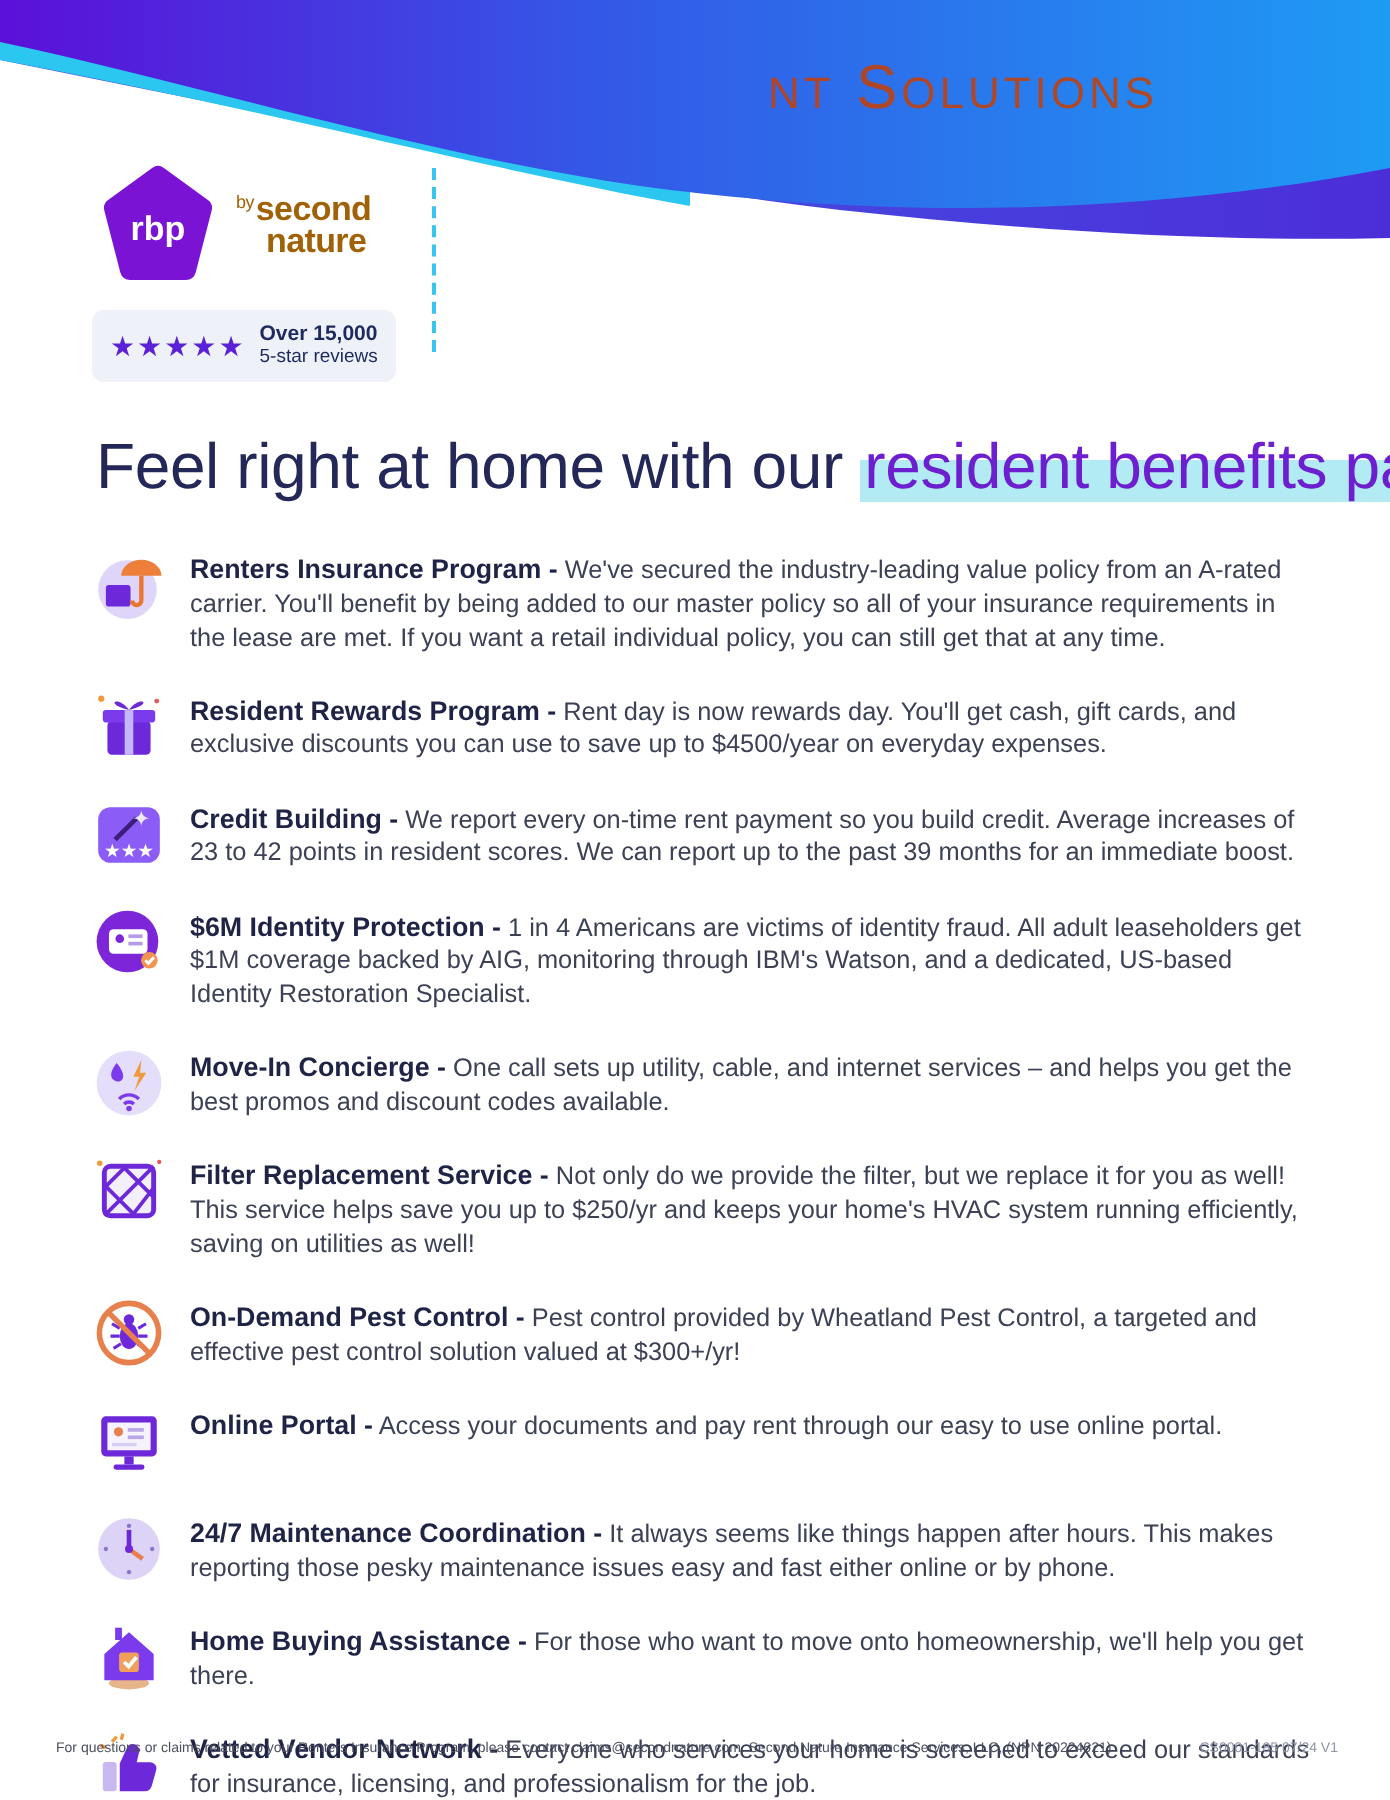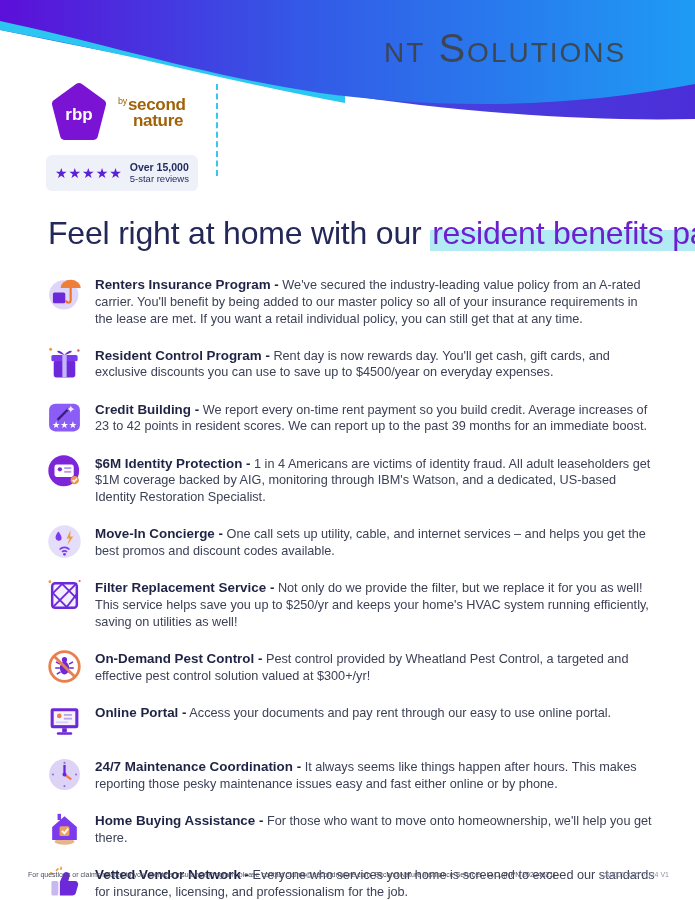--- a/index.html
+++ b/index.html
@@ -5,22 +5,22 @@
   * { margin:0; padding:0; box-sizing:border-box; }
   html,body { background:#e9e9e9; }
   body { font-family:"Liberation Sans", sans-serif; }
   .page { position:relative; width:695px; height:900px; margin:0 auto; background:#fff; overflow:hidden; }
 
   
   .banner { position:relative; width:695px; height:132px; }
   .banner svg { display:block; width:695px; height:132px; }
   .banner-text {
     position:absolute; top:26px; left:384px;
-    font-size:40px; font-variant:small-caps; letter-spacing:2px;
-    color:#404040; opacity:.88; white-space:nowrap;text-align:right;
+    font-size:31px; font-variant:small-caps; letter-spacing:2px;
+    color:#c2410c; opacity:.88; white-space:nowrap;text-align:right;
   }
 
   
   .logos { position:relative; z-index:2; display:flex; align-items:flex-start; padding-left:46px; margin-top:-52px; }
   .rbp-col { display:flex; flex-direction:column; }
   .rbp-top { display:flex; align-items:center; gap:6px; }
   .sn-words { color:#a16207; font-size:17px; font-weight:bold; line-height:.92; letter-spacing:-.3px; }
   .sn-words .by { font-size:9px; font-weight:normal; vertical-align:6px; margin-right:1px; }
   .sn-words .l2 { margin-left:15px; }
   .reviews { display:flex; align-items:center; gap:7px; background:#eef1f8; border-radius:6px;
@@ -114,21 +114,21 @@
 
     <div class="item">
       <svg class="ic" viewBox="0 0 24 24">
         <rect x="5" y="10" width="14" height="11" rx="1.5" fill="#6d28d9"></rect>
         <rect x="3.5" y="6.5" width="17" height="4" rx="1" fill="#7c3aed"></rect>
         <rect x="10.6" y="6.5" width="2.8" height="14.5" fill="#c4b5fd"></rect>
         <path d="M12 6.5 C8.5 1.5 3.5 4.5 12 6.5 Z M12 6.5 C15.5 1.5 20.5 4.5 12 6.5 Z" fill="#6d28d9"></path>
         <circle cx="3" cy="2.8" r="1" fill="#f09a3e"></circle>
           <circle cx="21" cy="3.6" r=".8" fill="#e45a5a"></circle>
       </svg>
-      <div class="itxt"><span class="it">Resident Control Program -</span> <span>Rent day is now rewards day. You'll get cash, gift cards, and exclusive discounts you can use to save up to $4500/year on everyday expenses.</span></div>
+      <div class="itxt"><span class="it">Resident Rewards Program -</span> <span>Rent day is now rewards day. You'll get cash, gift cards, and exclusive discounts you can use to save up to $4500/year on everyday expenses.</span></div>
     </div>
 
     <div class="item">
       <svg class="ic" viewBox="0 0 24 24">
         <rect x="2" y="3" width="20" height="18" rx="4" fill="#8b5cf6"></rect>
         <text x="12" y="19" text-anchor="middle" font-size="6" fill="#ffffff">★★★</text>
         <path d="M7.5 13.5 L14.5 6.5" stroke="#3b1d7a" stroke-width="1.5"></path>
         <text x="16" y="9" text-anchor="middle" font-size="7" fill="#f0e8ff">✦</text>
       </svg>
       <div class="itxt"><span class="it">Credit Building -</span> <span>We report every on-time rent payment so you build credit. Average increases of 23 to 42 points in resident scores. We can report up to the past 39 months for an immediate boost.</span></div>

